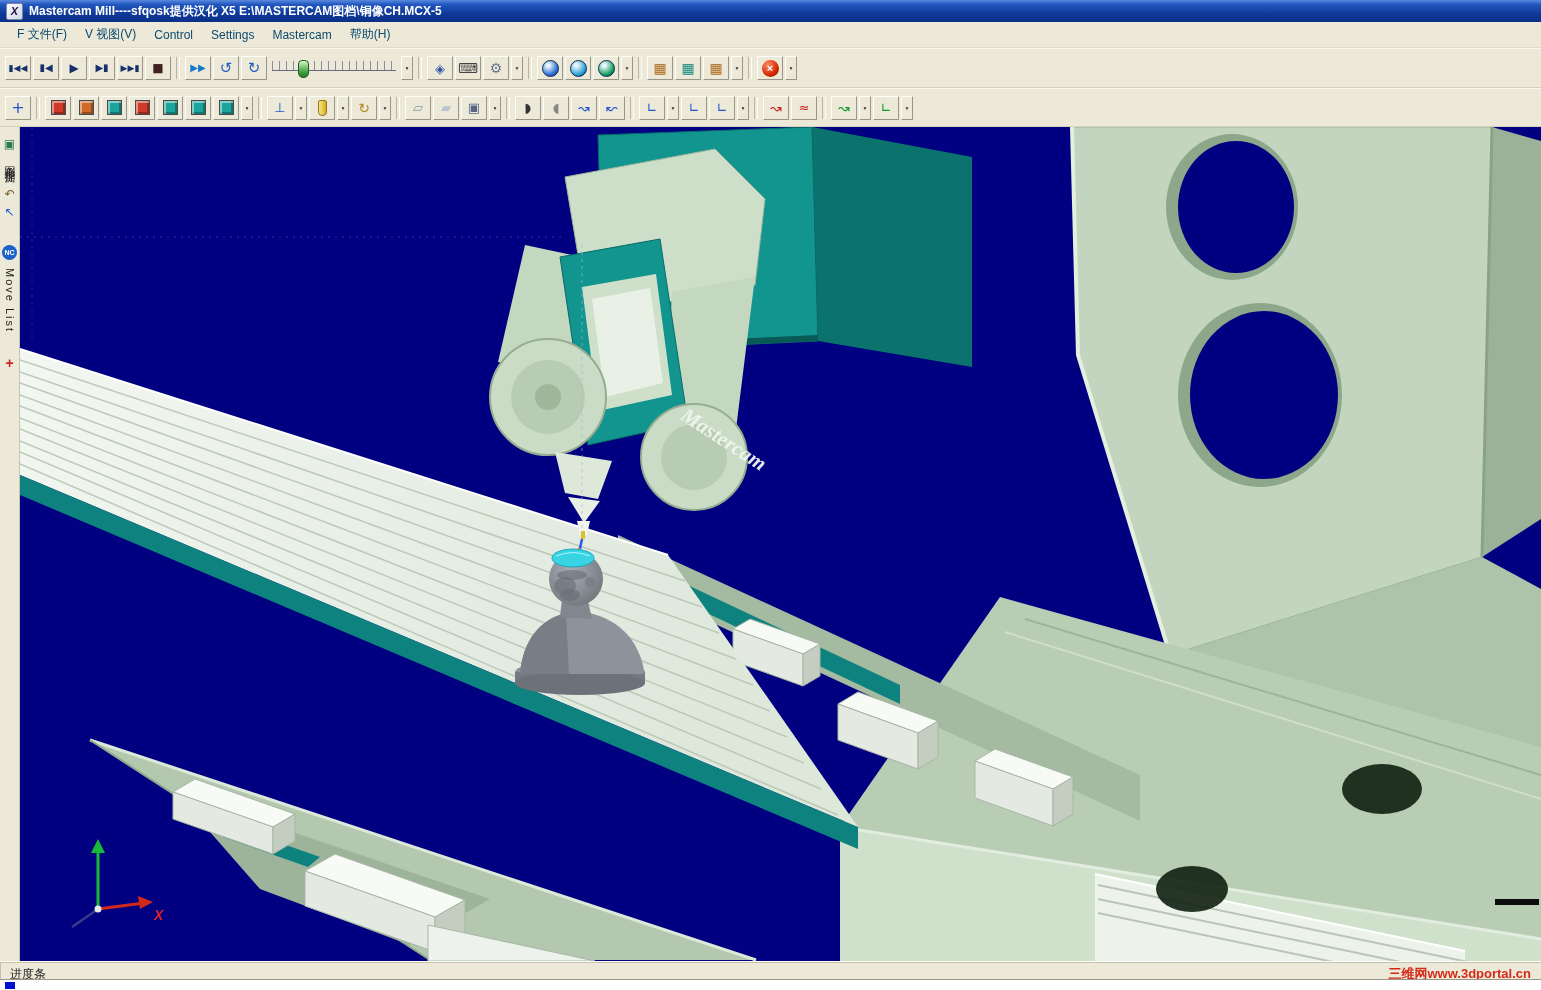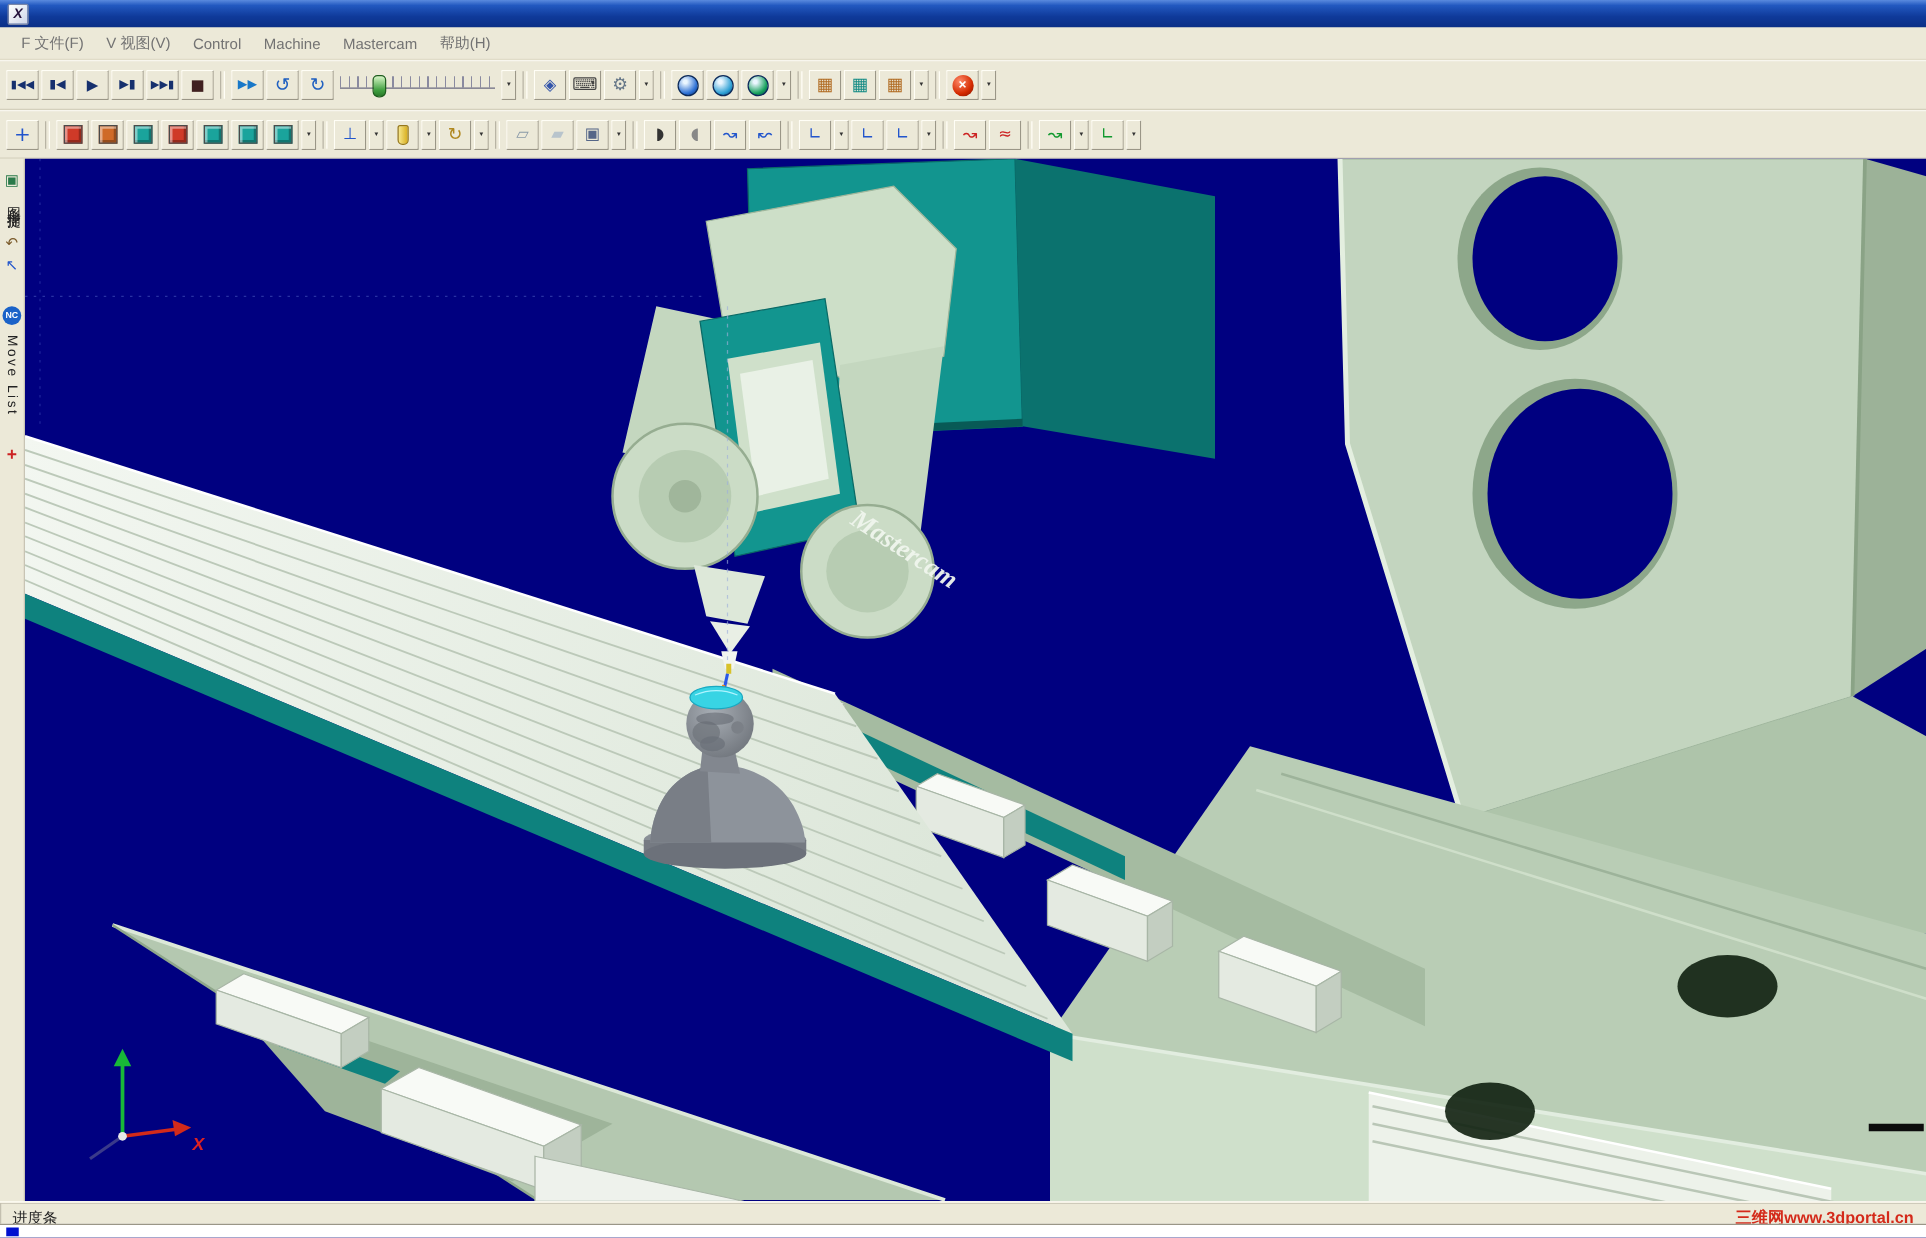--- a/index.html
+++ b/index.html
@@ -11,21 +11,21 @@
     background:linear-gradient(180deg,#5a8ade 0%,#2258c0 20%,#0f3a9a 60%,#0a2f86 100%);
     color:#fff;display:flex;align-items:center;gap:6px;padding:0 6px;box-sizing:border-box;
     font-size:12px;font-weight:bold;}
   .appicon{width:15px;height:15px;background:linear-gradient(135deg,#fefefe,#cdd5e8);
     border:1px solid #7a86a8;border-radius:2px;color:#23103a;font-size:11px;font-weight:bold;
     font-style:italic;display:flex;align-items:center;justify-content:center;flex:0 0 auto;}
 
   
   .menubar{position:absolute;top:22px;left:0;width:1541px;height:26px;background:#ece9d8;
     display:flex;align-items:center;padding-left:8px;box-sizing:border-box;border-bottom:1px solid #e0dcc8;}
-  .mitem{padding:3px 9px;font-size:12px;color:#737373;cursor:default;}
+  .mitem{padding:3px 9px;font-size:12px;color:#0c4a6e;cursor:default;}
 
   
   .toolbar{position:absolute;left:0;width:1541px;background:#ece9d8;display:flex;align-items:center;
     padding:2px 4px;box-sizing:border-box;border-top:1px solid #f8f6ee;border-bottom:1px solid #d4d0bc;}
   #tb1{top:48px;height:40px;}
   #tb2{top:88px;height:39px;}
   .tbtn{min-width:26px;height:24px;display:inline-flex;align-items:center;justify-content:center;
     background:#ece9d8;border:1px solid;border-color:#fffef6 #9a9687 #9a9687 #fffef6;border-radius:1px;
     margin:1px;box-sizing:border-box;cursor:default;flex:0 0 auto;}
   .ddbtn{min-width:12px;width:12px;font-size:5px;color:#333;}
@@ -73,27 +73,28 @@
     border-top:1px solid #9a9687;box-sizing:border-box;}
   .pblock{position:absolute;left:5px;top:2px;width:10px;height:7px;background:#0010d0;}
 </style>
 </head>
 <body>
 
 <div id="app">
 
   <div class="titlebar">
     <span class="appicon">X</span>
+    <span>Mastercam Mill----sfqosk提供汉化 X5   E:\MASTERCAM图档\铜像CH.MCX-5</span>
   </div>
 
   <div class="menubar">
     <span class="mitem">F 文件(F)</span>
     <span class="mitem">V 视图(V)</span>
     <span class="mitem">Control</span>
-    <span class="mitem">Machine</span>
+    <span class="mitem">Settings</span>
     <span class="mitem">Mastercam</span>
     <span class="mitem">帮助(H)</span>
   </div>
 
   <div class="toolbar" id="tb1">
       <div class="tbtn">
         <span class="gicon" style="color: rgb(22, 48, 110); font-size: 9px;">▮◀◀</span>
       </div>
       <div class="tbtn">
         <span class="gicon" style="color: rgb(22, 48, 110); font-size: 10px;">▮◀</span>

